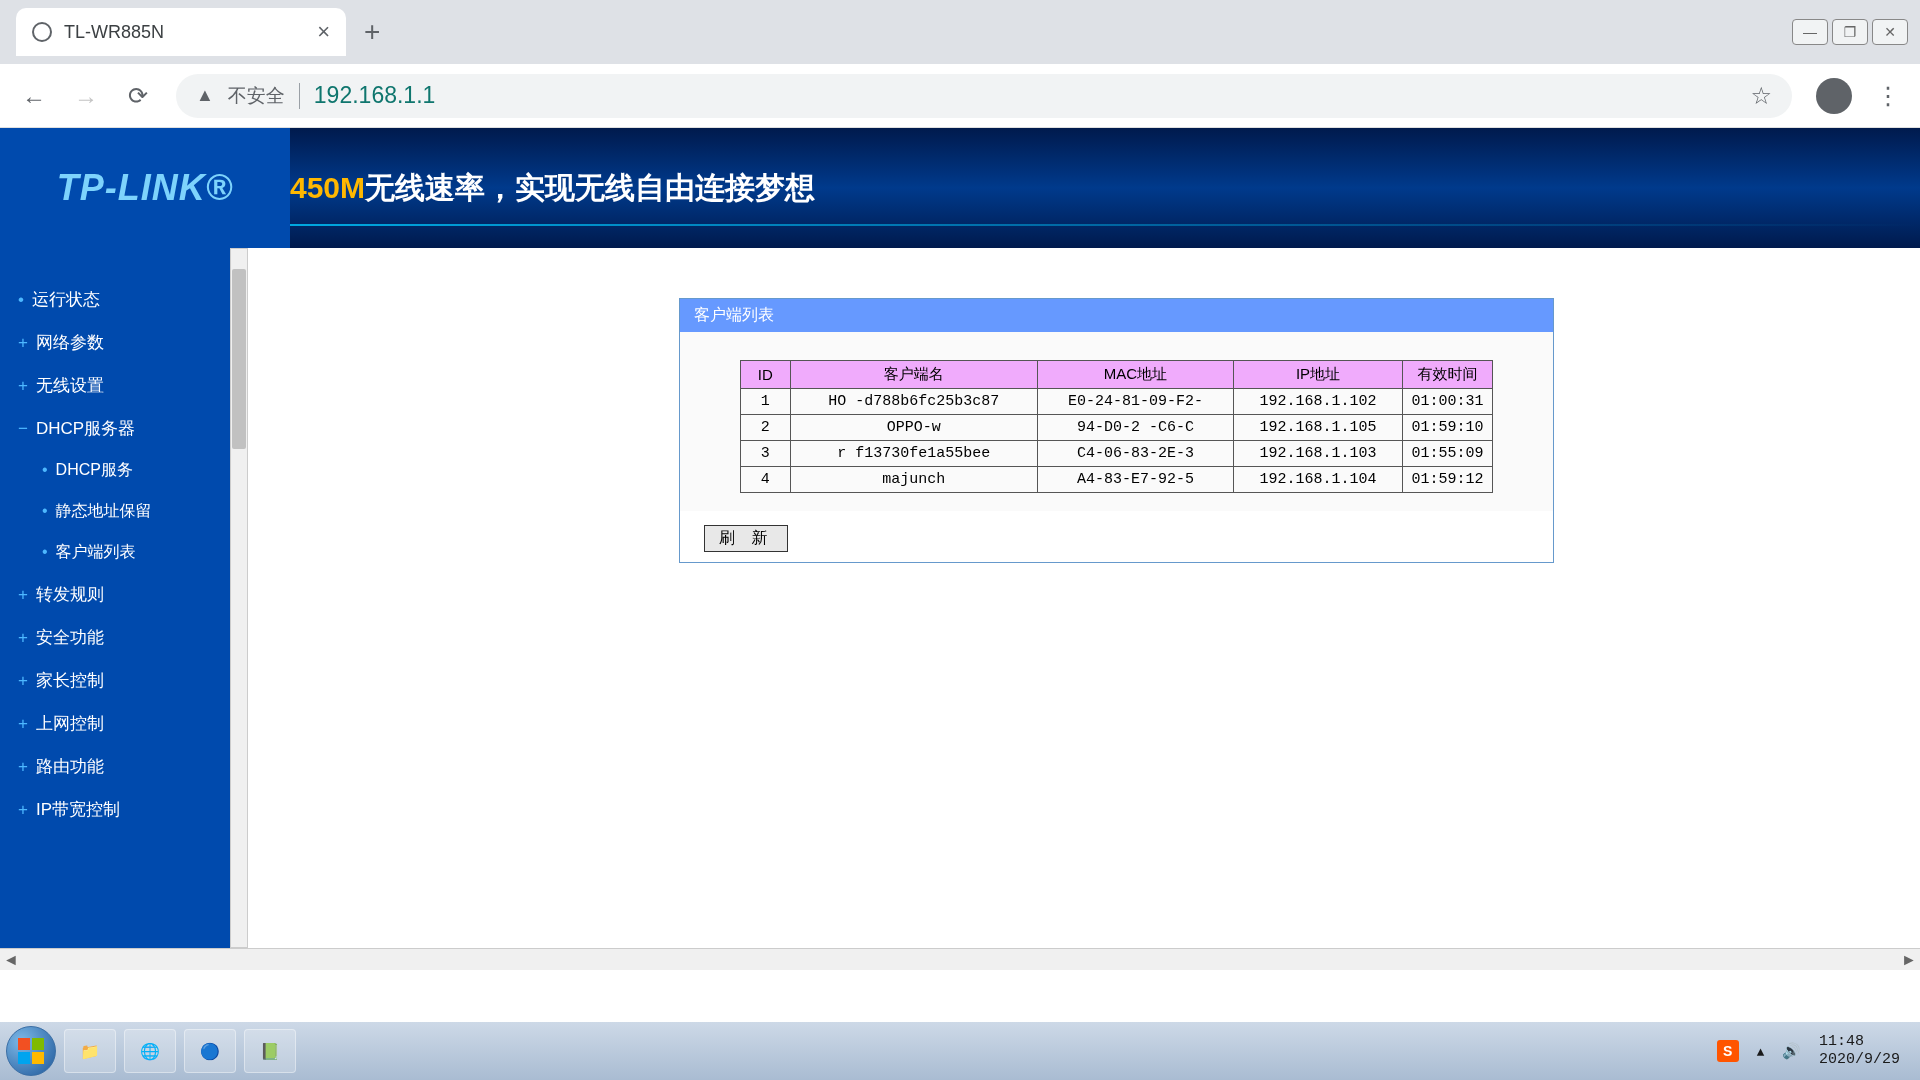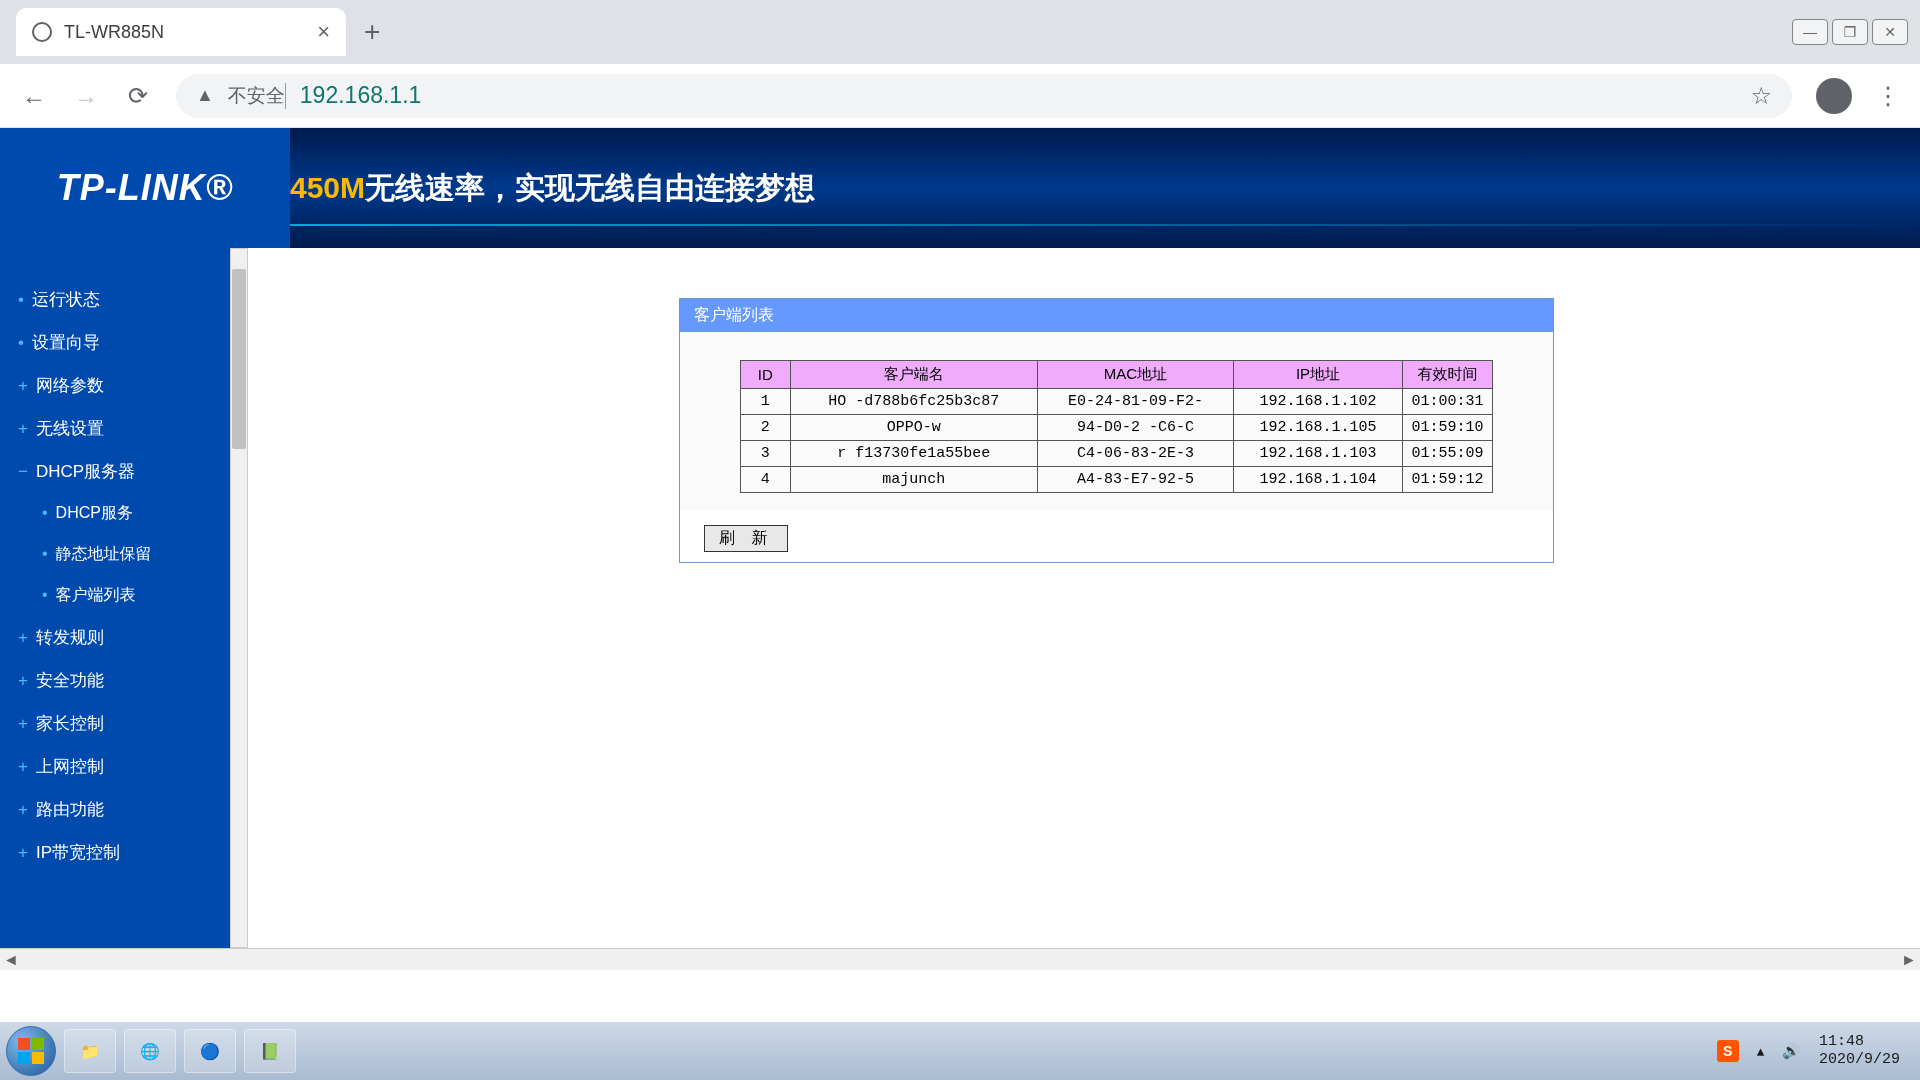--- a/index.html
+++ b/index.html
@@ -15,29 +15,29 @@
     .tab-close { font-size: 22px; color: #5f6368; cursor: pointer; }
     .new-tab { font-size: 28px; color: #5f6368; margin-left: 18px; cursor: pointer; }
     .window-controls { margin-left: auto; display: flex; gap: 4px; padding-right: 12px; }
     .winctrl { width: 36px; height: 26px; border: 1px solid #888; border-radius: 4px; display: flex; align-items: center; justify-content: center; color: #666; font-size: 14px; background: #f1f3f4; }
 
     .addr-bar { display: flex; align-items: center; background: #fff; height: 64px; padding: 0 20px; gap: 24px; border-bottom: 1px solid #e0e0e0; }
     .nav-icon { width: 28px; height: 28px; display: flex; align-items: center; justify-content: center; color: #5f6368; cursor: pointer; font-size: 24px; }
     .nav-icon.disabled { color: #c4c4c4; }
     .url-box { flex: 1; display: flex; align-items: center; background: #f1f3f4; border-radius: 24px; height: 44px; padding: 0 20px; gap: 14px; }
     .security-icon { color: #5f6368; font-size: 18px; }
-    .security-text { color: #5f6368; font-size: 19px; border-right: 1px solid #9aa0a6; }
+    .security-text { color: #5f6368; font-size: 19px; border-right: 1px solid #9aa0a6; padding-right: 14px; }
     .url-text { color: #0f766e; font-size: 23px; }
     .star-icon { color: #5f6368; font-size: 24px; margin-left: auto; cursor: pointer; }
     .profile-icon { width: 36px; height: 36px; border-radius: 50%; background: #5f6368; cursor: pointer; }
     .menu-icon { color: #5f6368; font-size: 24px; cursor: pointer; }
 
     
     .tp-header { height: 120px; display: flex; background: #003a8c; }
-    .tp-logo { width: 290px; background: #004aad; display: flex; align-items: center; justify-content: center; color: #ffffff; font-size: 36px; font-weight: bold; font-style: italic; letter-spacing: 1px; }
+    .tp-logo { width: 290px; background: #004aad; display: flex; align-items: center; justify-content: center; color: #7dd3fc; font-size: 36px; font-weight: bold; font-style: italic; letter-spacing: 1px; }
     .tp-banner { flex: 1; background: linear-gradient(to bottom, #001a4d 0%, #003a8c 50%, #001a4d 100%); display: flex; align-items: center; color: #fff; font-size: 30px; font-weight: bold; position: relative; overflow: hidden; }
     .tp-banner::after { content: ''; position: absolute; left: 0; right: 0; bottom: 22px; height: 2px; background: linear-gradient(to right, rgba(0,200,255,0.8), rgba(0,200,255,0)); }
     .tp-banner .highlight { color: #ffb800; }
 
     
     .main-area { display: flex; height: 700px; background: #fff; gap: 19px; }
     .sidebar { width: 230px; background: #004aad; color: #fff; padding-top: 30px; position: relative; }
     .sidebar-scroll { position: absolute; right: -18px; top: 0; bottom: 0; width: 18px; background: #f0f0f0; border: 1px solid #ccc; }
     .sidebar-thumb { width: 14px; height: 180px; background: #c1c1c1; margin: 20px auto 0; border-radius: 2px; }
     .menu-item { padding: 10px 18px; font-size: 17px; cursor: pointer; }
@@ -104,21 +104,20 @@
   <div class="tp-banner">
     <span class="highlight">450M</span>
       <span>无线速率，实现无线自由连接梦想</span>
   </div>
 </div>
 
 <div class="main-area">
   <div class="sidebar">
     <div id="sidebar-items">
         <div class="menu-item"><span class="bullet">•</span><span>运行状态</span></div>
-        <div class="menu-item"><span class="bullet">•</span><span>设置向导</span></div>
         <div class="menu-item"><span class="bullet">+</span><span>网络参数</span></div>
         <div class="menu-item"><span class="bullet">+</span><span>无线设置</span></div>
         <div class="menu-item"><span class="bullet">−</span><span>DHCP服务器</span></div>
         <div class="menu-item sub"><span class="bullet">•</span><span>DHCP服务</span></div>
         <div class="menu-item sub"><span class="bullet">•</span><span>静态地址保留</span></div>
         <div class="menu-item sub"><span class="bullet">•</span><span>客户端列表</span></div>
         <div class="menu-item"><span class="bullet">+</span><span>转发规则</span></div>
         <div class="menu-item"><span class="bullet">+</span><span>安全功能</span></div>
         <div class="menu-item"><span class="bullet">+</span><span>家长控制</span></div>
         <div class="menu-item"><span class="bullet">+</span><span>上网控制</span></div>

